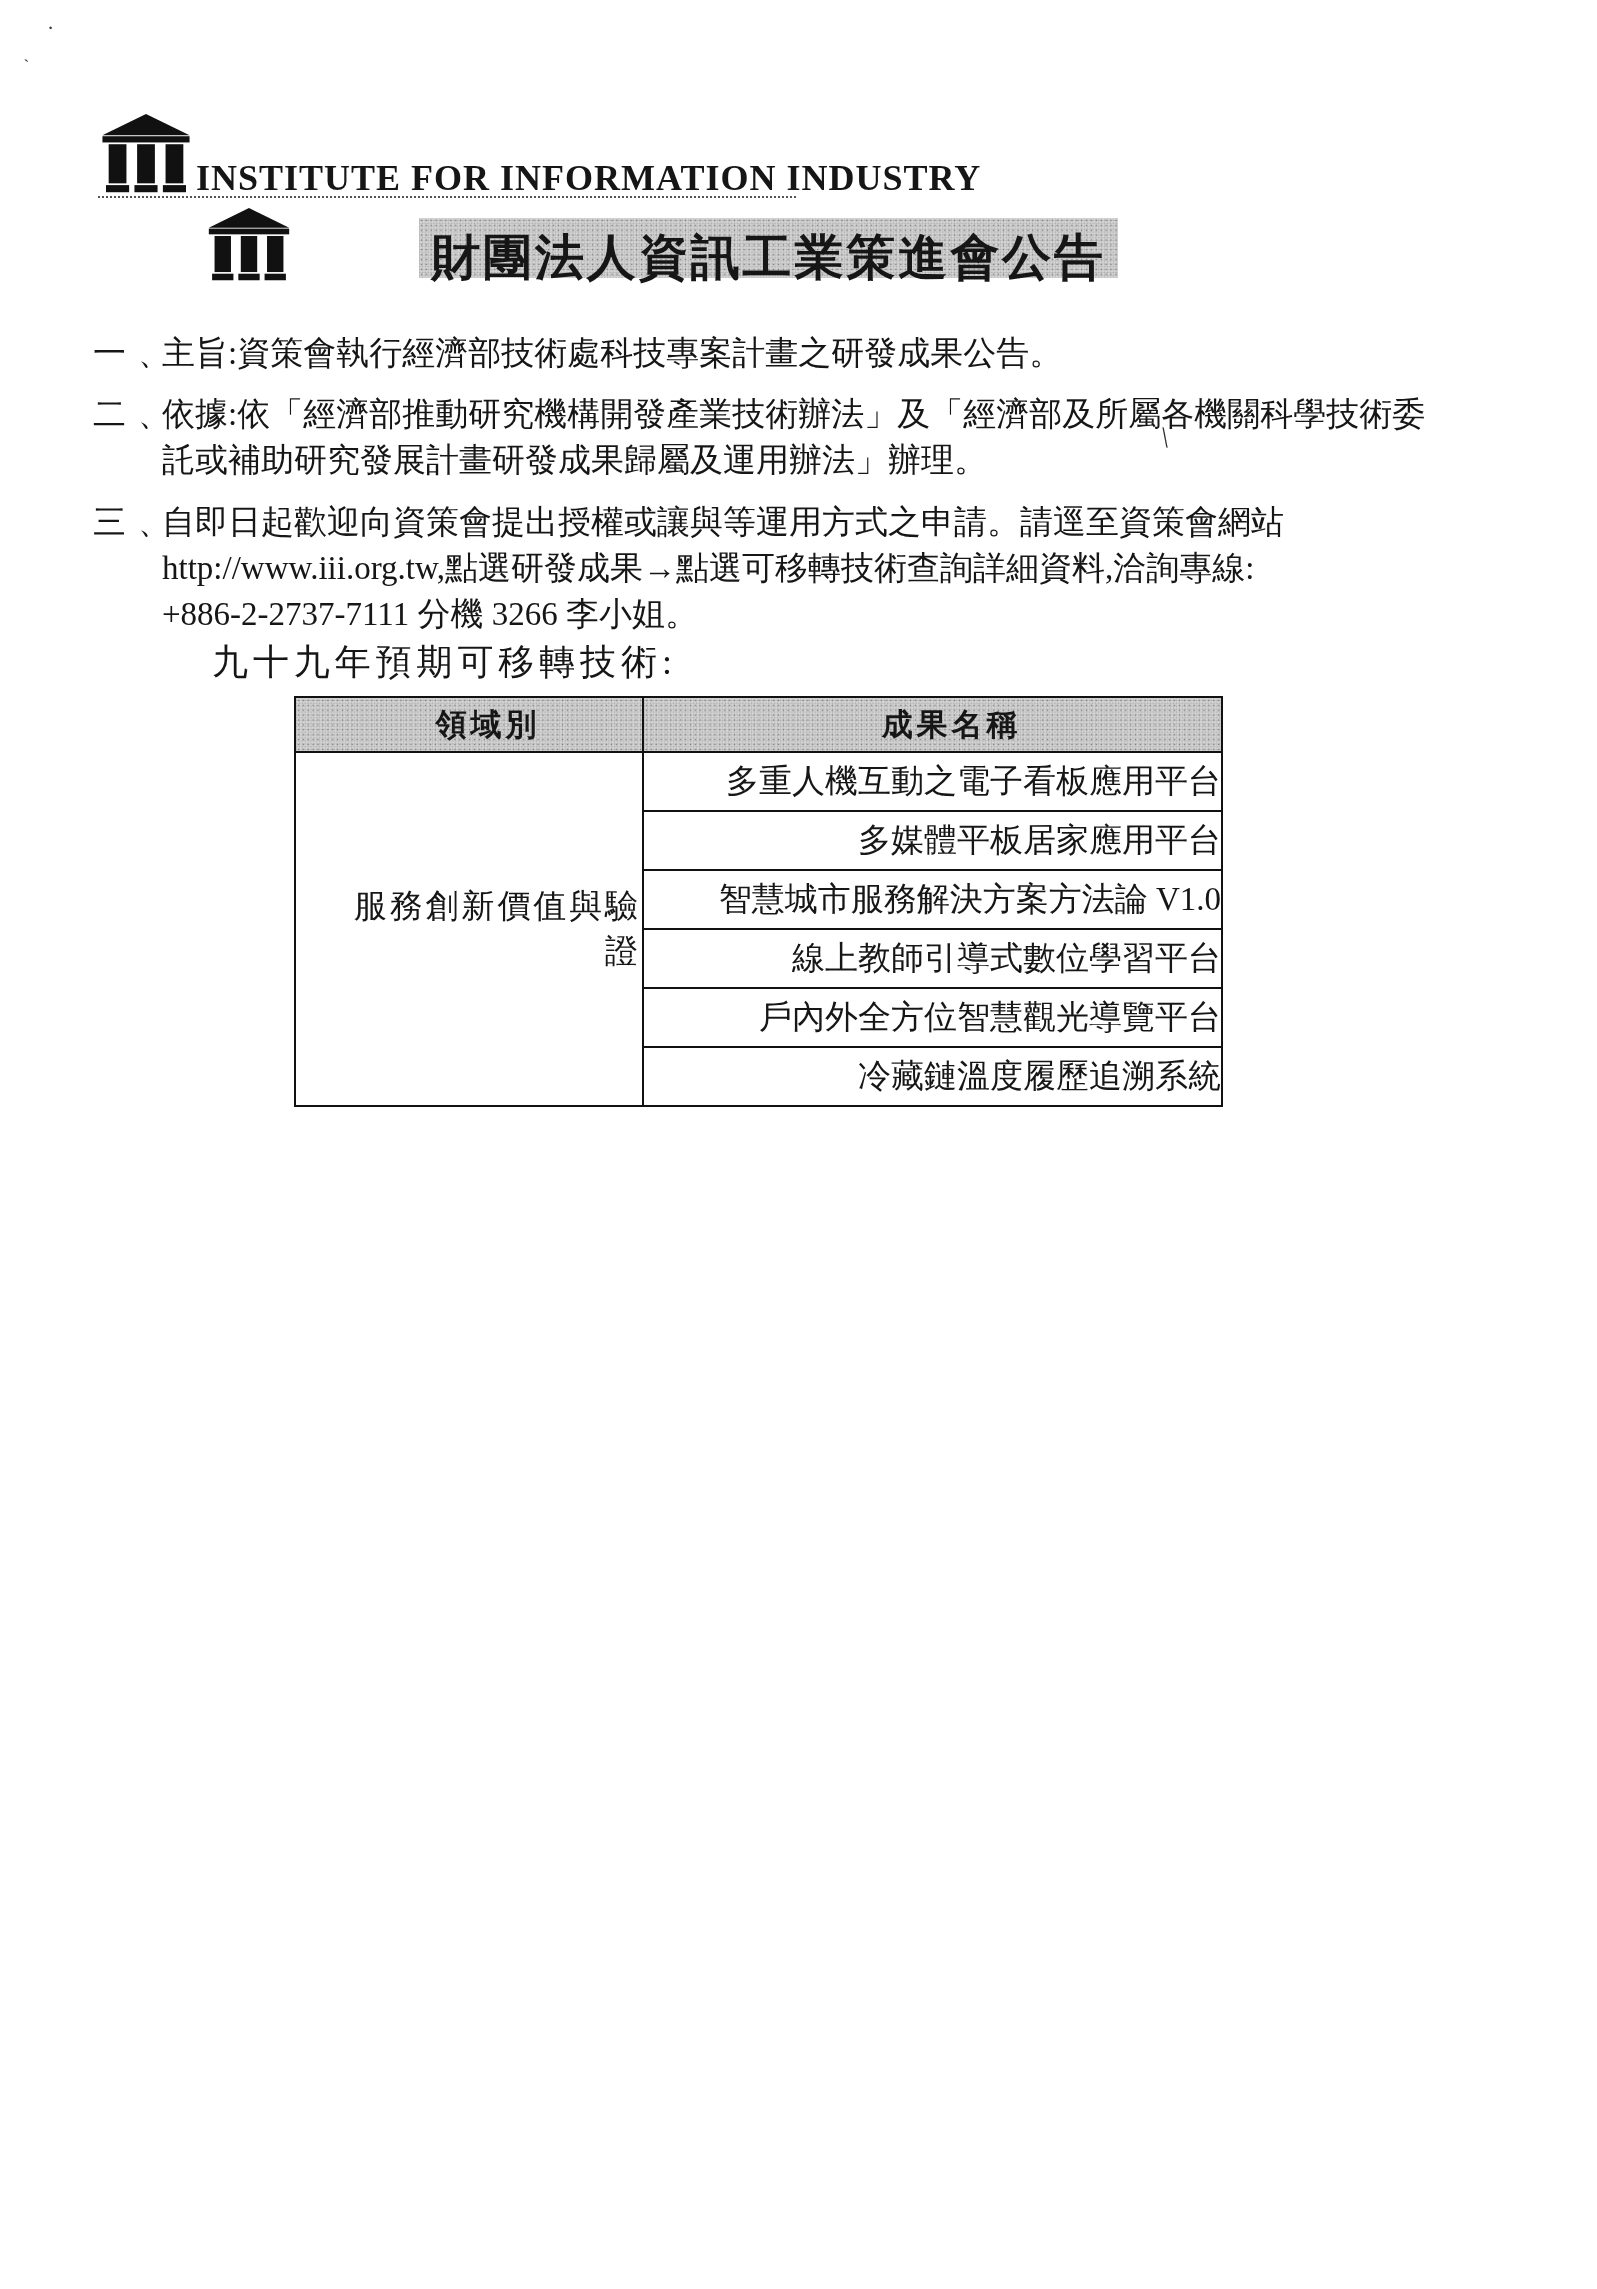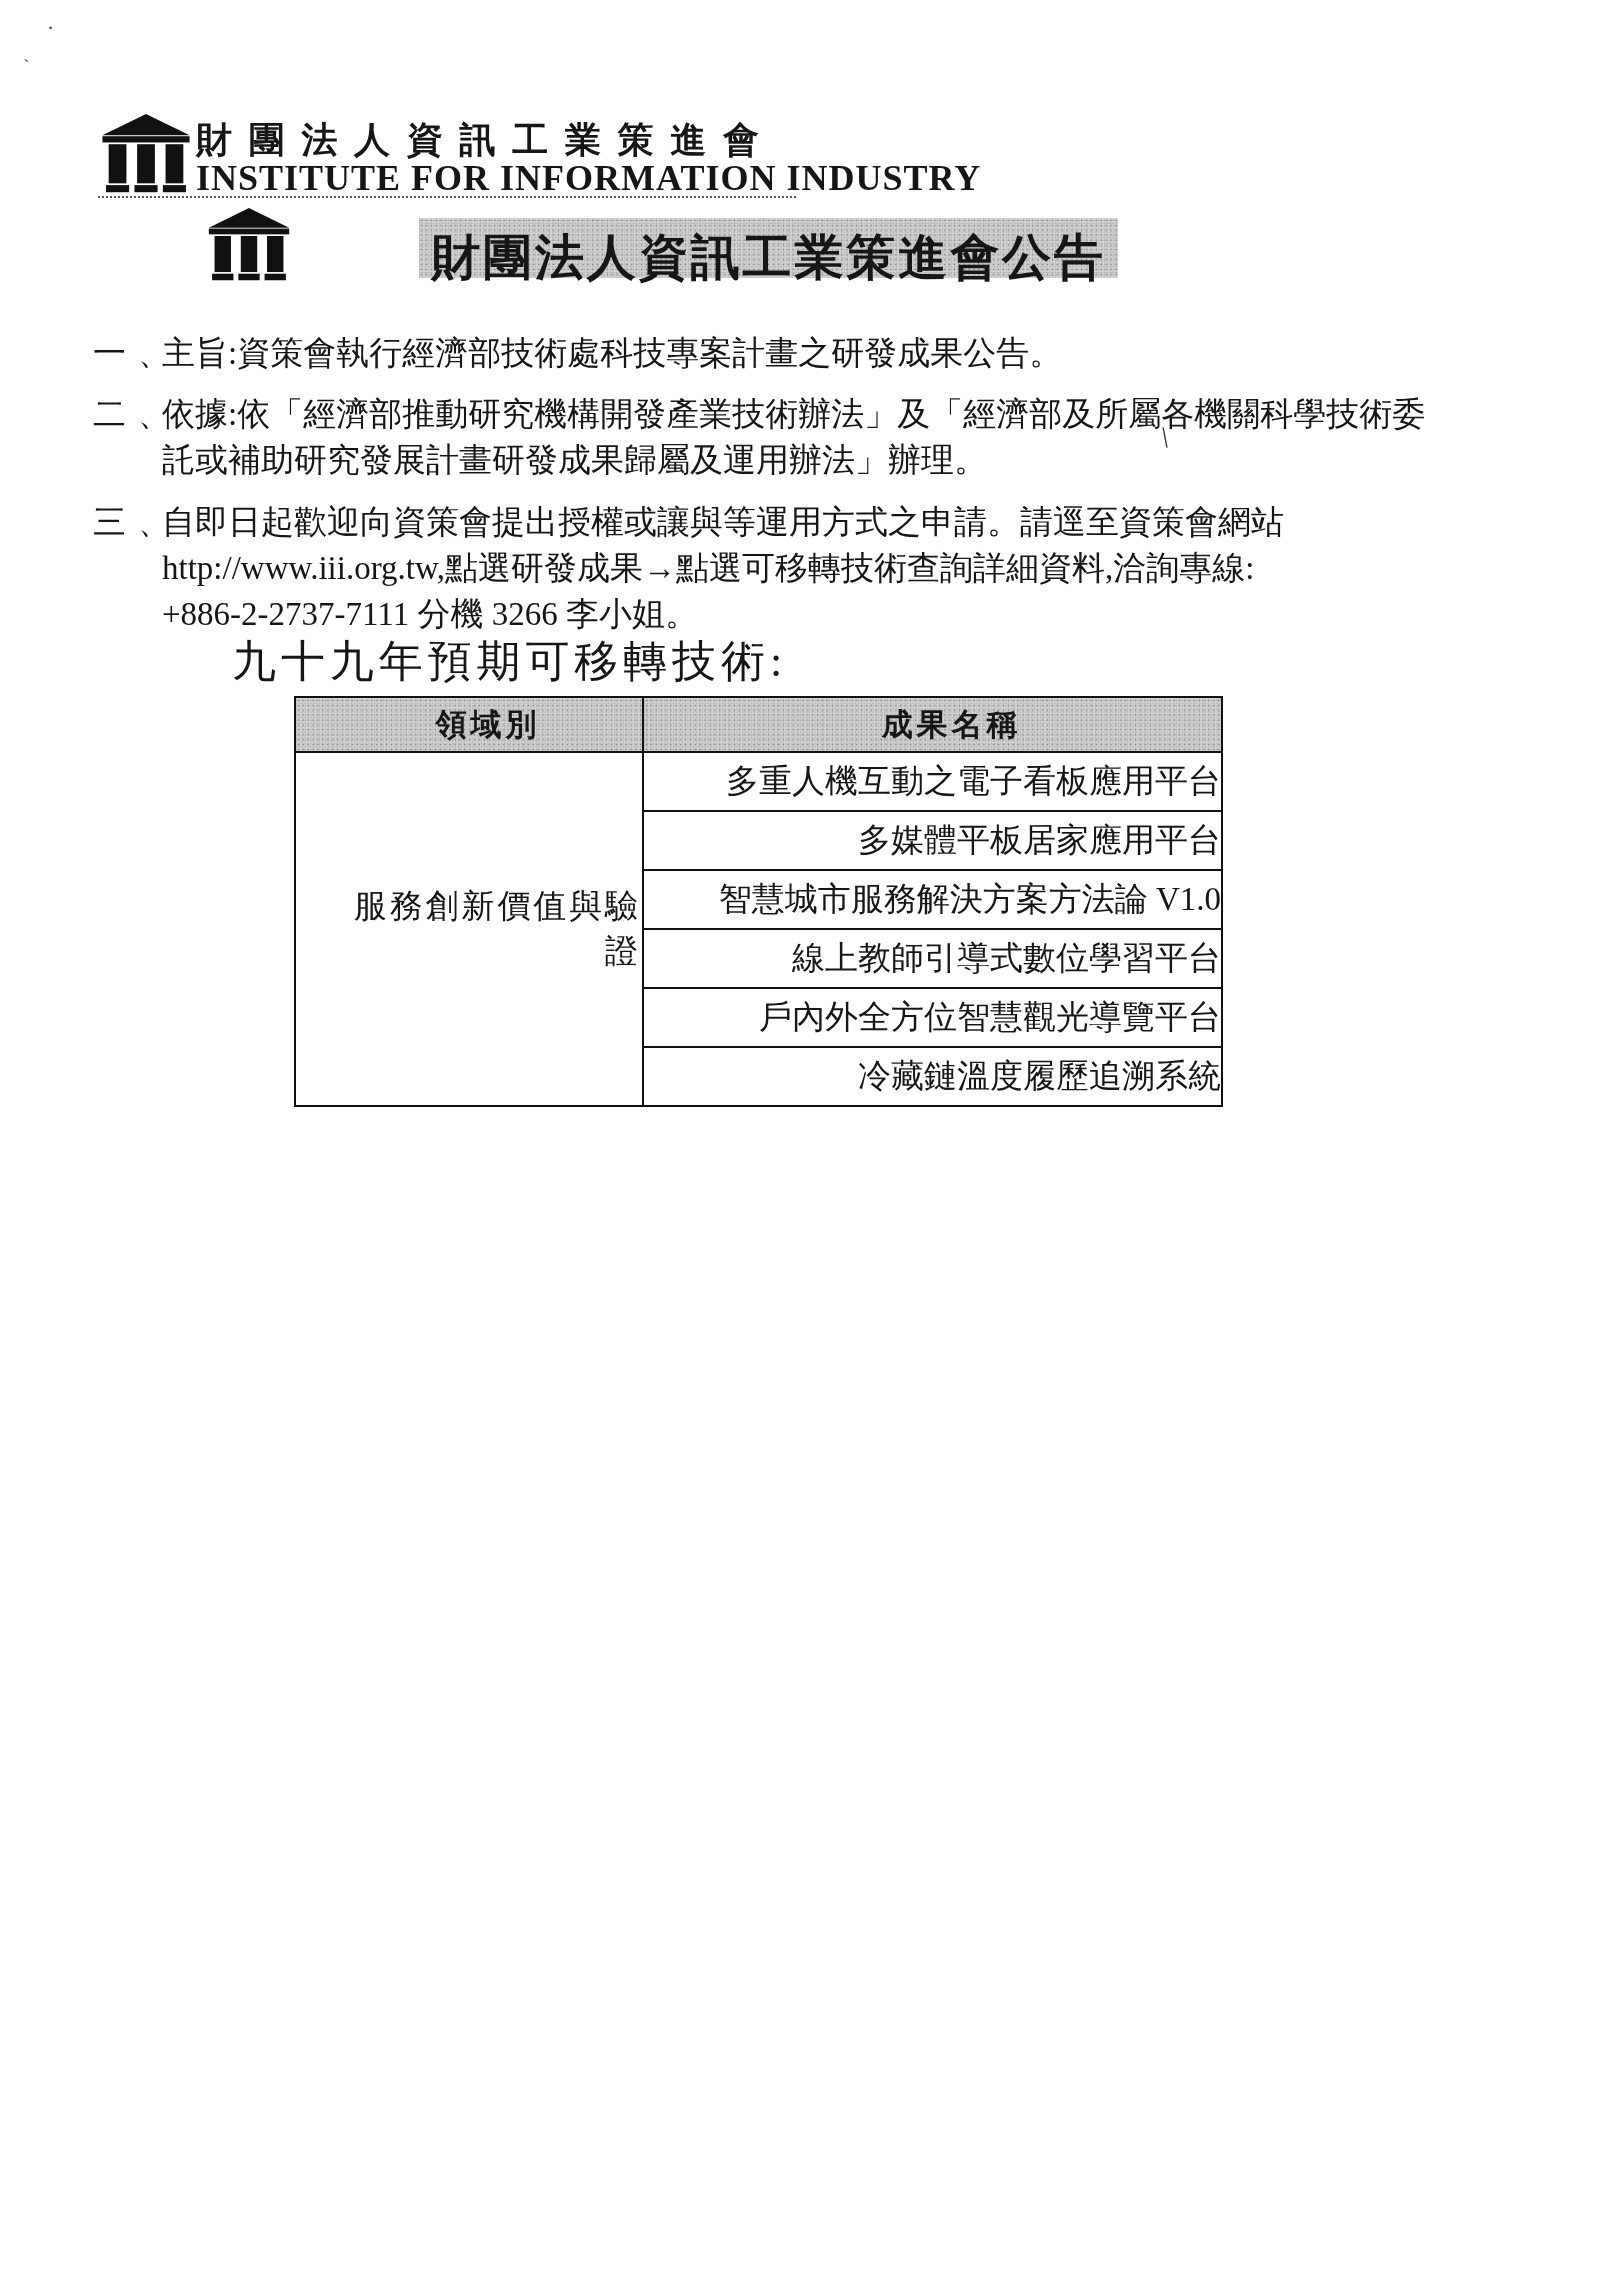--- a/index.html
+++ b/index.html
@@ -52,22 +52,22 @@
   .item-line{
     font-size:33px;line-height:46px;white-space:nowrap;
   }
   .num1{left:93px;top:330px;line-height:46px;}
   .body1{left:162px;top:330px;}
   .num2{left:93px;top:391px;line-height:46px;}
   .body2{left:162px;top:391px;}
   .num3{left:93px;top:499px;line-height:46px;}
   .body3{left:162px;top:499px;}
   .intro{
-    left:232px;top:639px;
-    font-size:44px;letter-spacing:4.9px;white-space:nowrap;line-height:46px;
+    left:212px;top:639px;
+    font-size:36px;letter-spacing:4.9px;white-space:nowrap;line-height:46px;
   }
 
   
   .tech-table{
     left:294px;top:696px;width:929px;
     border-collapse:collapse;table-layout:fixed;
   }
   .tech-table th,.tech-table td{
     border:2px solid #111;
     font-size:33px;
@@ -105,21 +105,20 @@
     <svg class="lh-logo" viewBox="0 0 100 90" xmlns="http://www.w3.org/2000/svg">
       <polygon points="50,0 99,24 1,24" fill="#111"></polygon>
       <rect x="1" y="25" width="98" height="7" fill="#111"></rect>
       <rect x="8" y="34" width="20" height="44" fill="#111"></rect>
       <rect x="40" y="34" width="20" height="44" fill="#111"></rect>
       <rect x="72" y="34" width="20" height="44" fill="#111"></rect>
       <rect x="5" y="80" width="26" height="8" fill="#111"></rect>
       <rect x="37" y="80" width="26" height="8" fill="#111"></rect>
       <rect x="69" y="80" width="26" height="8" fill="#111"></rect>
     </svg>
-    <div class="lh-zh">財團法人資訊工業策進會</div>
     <div class="lh-en">INSTITUTE FOR INFORMATION INDUSTRY</div>
   </div>
 
   <svg class="abs title-logo" viewBox="0 0 100 90" xmlns="http://www.w3.org/2000/svg">
     <polygon points="50,0 99,24 1,24" fill="#111"></polygon>
     <rect x="1" y="25" width="98" height="7" fill="#111"></rect>
     <rect x="8" y="34" width="20" height="44" fill="#111"></rect>
     <rect x="40" y="34" width="20" height="44" fill="#111"></rect>
     <rect x="72" y="34" width="20" height="44" fill="#111"></rect>
     <rect x="5" y="80" width="26" height="8" fill="#111"></rect>

